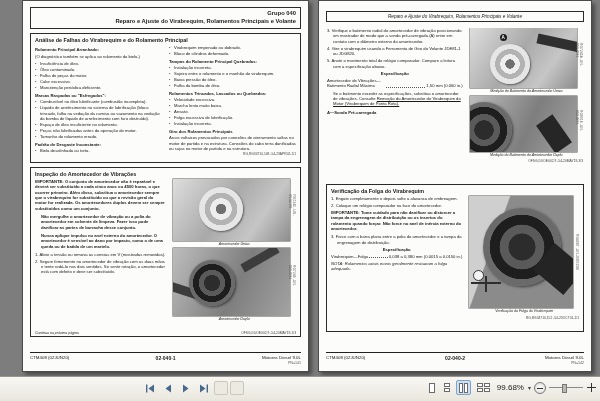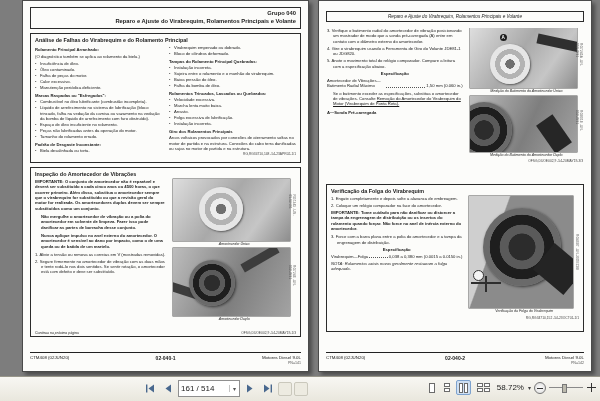--- a/index.html
+++ b/index.html
@@ -281,24 +281,20 @@
         <svg width="10" height="9" viewBox="0 0 10 9">
             <rect x="1" y="0.5" width="1.4" height="8" fill="#49688e"></rect>
             <path d="M9 0.5 L3.5 4.5 L9 8.5 Z" fill="#49688e"></path>
           </svg>
       </button>
       <button class="tbtn">
         <svg width="8" height="9" viewBox="0 0 8 9">
             <path d="M7 0.5 L1.5 4.5 L7 8.5 Z" fill="#49688e"></path>
           </svg>
       </button>
-      <div class="pagebox">
-        <input value="161 / 514" style="">
-        <span class="caret">▾</span>
-      </div>
       <button class="tbtn">
         <svg width="8" height="9" viewBox="0 0 8 9">
             <path d="M1 0.5 L6.5 4.5 L1 8.5 Z" fill="#49688e"></path>
           </svg>
       </button>
       <button class="tbtn">
         <svg width="10" height="9" viewBox="0 0 10 9">
             <path d="M1 0.5 L6.5 4.5 L1 8.5 Z" fill="#49688e"></path>
             <rect x="7.6" y="0.5" width="1.4" height="8" fill="#49688e"></rect>
           </svg>
@@ -324,21 +320,21 @@
       <button class="lbtn">
           <span class="pgcol">
             <span class="pg"></span>
             <span class="pg"></span>
           </span>
           <span class="pgcol">
             <span class="pg"></span>
             <span class="pg"></span>
           </span>
         </button>
-      <span class="zoomtxt">58.72%</span>
+      <span class="zoomtxt">99.68%</span>
       <span class="zcaret">▾</span>
       <button class="zo"></button>
       <div class="track">
           <div class="handle"></div>
         </div>
       <button class="zi"></button>
     </div>
   </div>
 </div>
 

